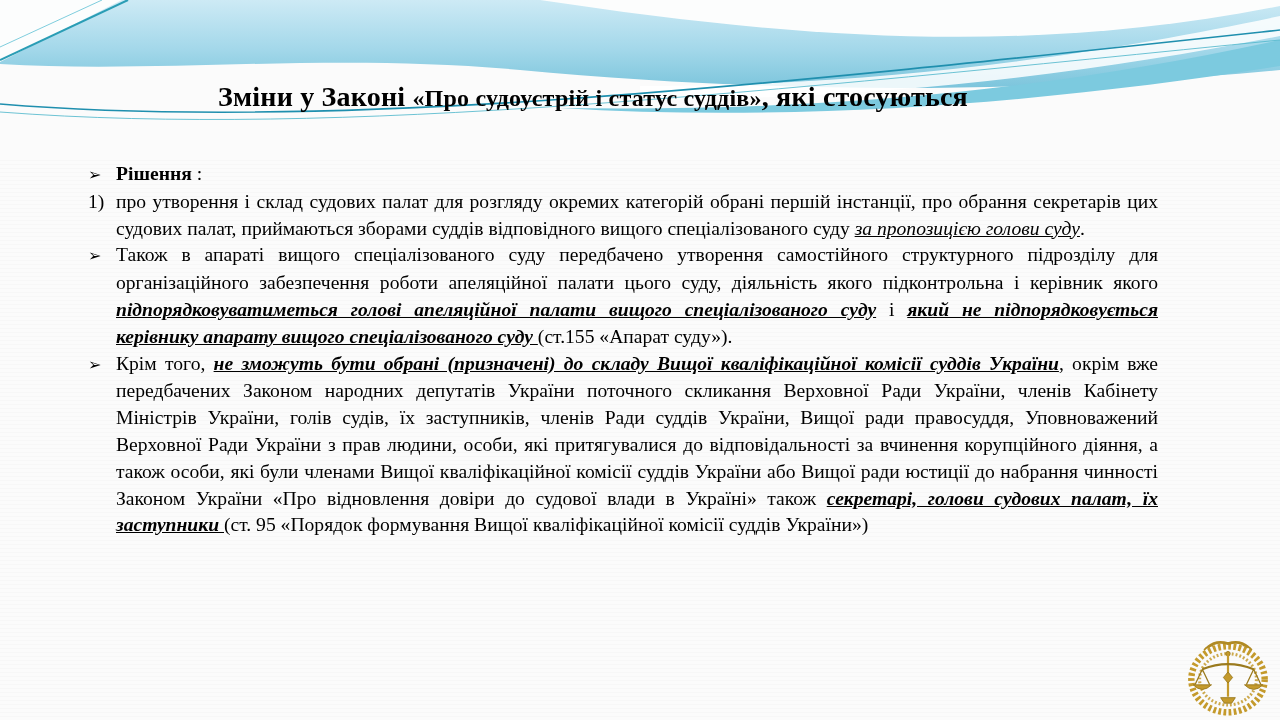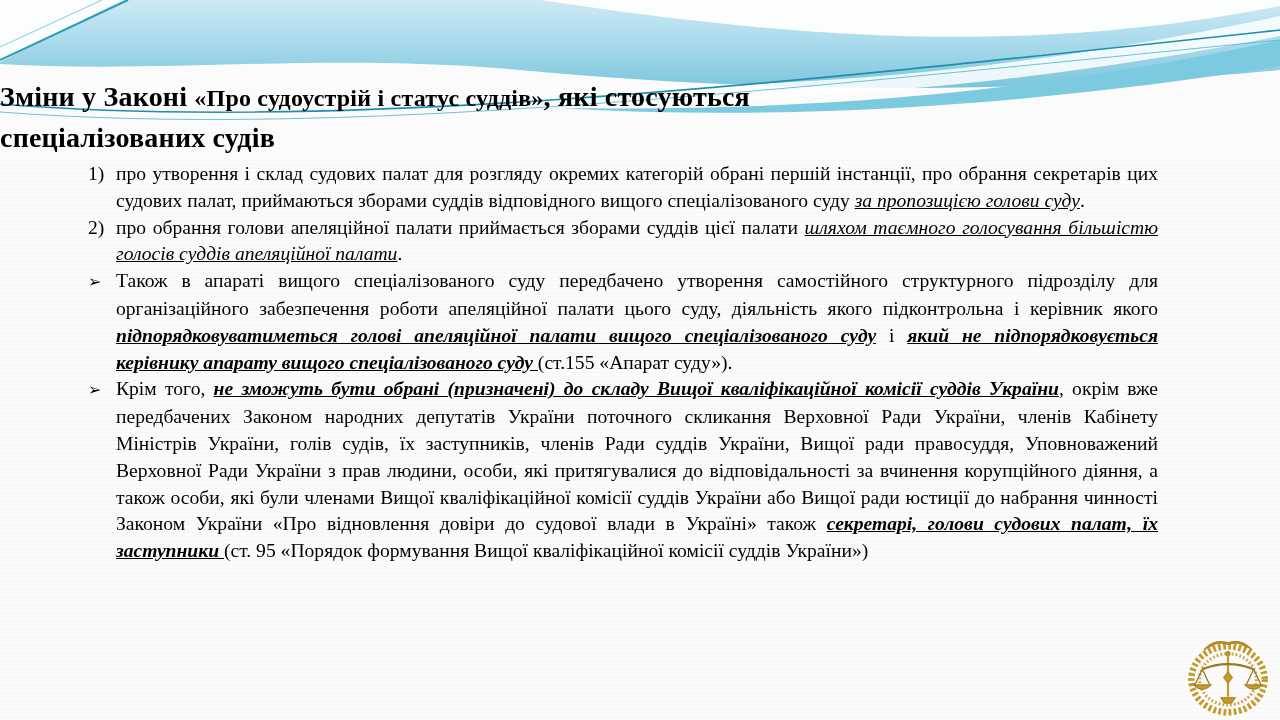--- a/index.html
+++ b/index.html
@@ -4,21 +4,21 @@
 <style>
   html,body{margin:0;padding:0;background:#ffffff;}
   .slide{
     position:relative;width:1280px;height:720px;overflow:hidden;
     background:#fbfbfb;
     background-image:repeating-linear-gradient(0deg,#fbfbfb 0 3px,#f7f7f7 3px 4px);
     font-family:"Liberation Serif","DejaVu Serif",serif;color:#000;
   }
   .header-wave{position:absolute;top:0;left:0;width:1280px;height:160px;pointer-events:none;}
   .title{
-    position:absolute;top:78px;left:0;width:1186px;text-align:left;
+    position:absolute;top:78px;left:0;width:1186px;text-align:center;
     font-weight:bold;line-height:37px;z-index:2;letter-spacing:.2px;
   }
   .t-big{font-size:28px;}
   .t-quote{font-size:24px;}
   .slide-body{
     position:absolute;top:161px;left:88px;width:1070px;z-index:2;
     font-size:19.6px;line-height:26.8px;text-align:justify;
   }
   .para{padding-left:28px;text-indent:-28px;margin:0;}
   .marker{display:inline-block;width:28px;text-indent:0;}
@@ -47,26 +47,25 @@
     <path d="M1280,40 C1040,92 820,112 560,108 C820,124 1080,98 1280,66 Z" fill="#7ccadf"></path>
     <path d="M0,104 C340,132 760,86 1280,30" fill="none" stroke="#1f8fae" stroke-width="1.6"></path>
     <path d="M0,112 C340,138 760,92 1280,40" fill="none" stroke="#54b8cc" stroke-width="1" opacity="0.85"></path>
     <path d="M0,0 L122,0 L0,62 Z" fill="#fcfdfd"></path>
     <path d="M0,60 L128,0" fill="none" stroke="#2a9db5" stroke-width="2"></path>
     <path d="M0,47 L102,0" fill="none" stroke="#7fcddd" stroke-width="1"></path>
   </svg>
 
   <div class="title">
     <span class="t-big">Зміни у Законі </span><span class="t-quote">«Про судоустрій і статус суддів»</span><span class="t-big">, які стосуються</span><br>
-    <span class="t-big">спеціалізованих судів</span>
   </div>
 
   <div class="slide-body">
+      <div class="para"><span class="marker arrow">➢</span><span class="seg-b ">Рішення</span><span class=""> :</span></div>
       <div class="para"><span class="marker">1)</span><span class="">про утворення і склад судових палат для розгляду окремих категорій обрані першій інстанції, про обрання секретарів цих судових палат, приймаються зборами суддів відповідного вищого спеціалізованого суду </span><span class="seg-u">за пропозицією голови суду</span><span class="">.</span></div>
-      <div class="para"><span class="marker">2)</span><span class="">про обрання голови апеляційної палати приймається зборами суддів цієї палати </span><span class="seg-u">шляхом таємного голосування більшістю голосів суддів апеляційної палати</span><span class="">.</span></div>
       <div class="para"><span class="marker arrow">➢</span><span class="">Також в апараті вищого спеціалізованого суду передбачено утворення самостійного структурного підрозділу для організаційного забезпечення роботи апеляційної палати цього суду, діяльність якого підконтрольна і керівник якого </span><span class="seg-b seg-u">підпорядковуватиметься голові апеляційної палати вищого спеціалізованого суду</span><span class=""> і </span><span class="seg-b seg-u">який не підпорядковується керівнику апарату вищого спеціалізованого суду </span><span class="">(ст.155 «Апарат суду»).</span></div>
       <div class="para"><span class="marker arrow">➢</span><span class="">Крім того, </span><span class="seg-b seg-u">не зможуть бути обрані (призначені) до складу Вищої кваліфікаційної комісії суддів України</span><span class="">, окрім вже передбачених Законом народних депутатів України поточного скликання Верховної Ради України, членів Кабінету Міністрів України, голів судів, їх заступників, членів Ради суддів України, Вищої ради правосуддя, Уповноважений Верховної Ради України з прав людини, особи, які притягувалися до відповідальності за вчинення корупційного діяння, а також особи, які були членами Вищої кваліфікаційної комісії суддів України або Вищої ради юстиції до набрання чинності Законом України «Про відновлення довіри до судової влади в Україні»   також </span><span class="seg-b seg-u">секретарі, голови судових палат, їх заступники </span><span class="">(ст. 95 «Порядок формування Вищої кваліфікаційної комісії суддів України»)</span></div>
     </div>
 
   <svg class="emblem" viewBox="0 0 100 84" aria-hidden="true">
     <g fill="none" stroke="#c49a2c">
       <ellipse cx="50" cy="44" rx="40" ry="36" stroke-width="7" stroke-dasharray="3 2.6"></ellipse>
       <ellipse cx="50" cy="44" rx="31" ry="28" stroke-width="3.4" stroke-dasharray="2 2.2" opacity="0.85"></ellipse>
       <path d="M28,9 Q37,1 50,5 Q63,1 72,9" stroke-width="3" stroke="#b08a24"></path>
       <path d="M24,12 q4,-5 10,-5 M76,12 q-4,-5 -10,-5" stroke-width="2" stroke="#b08a24"></path>

